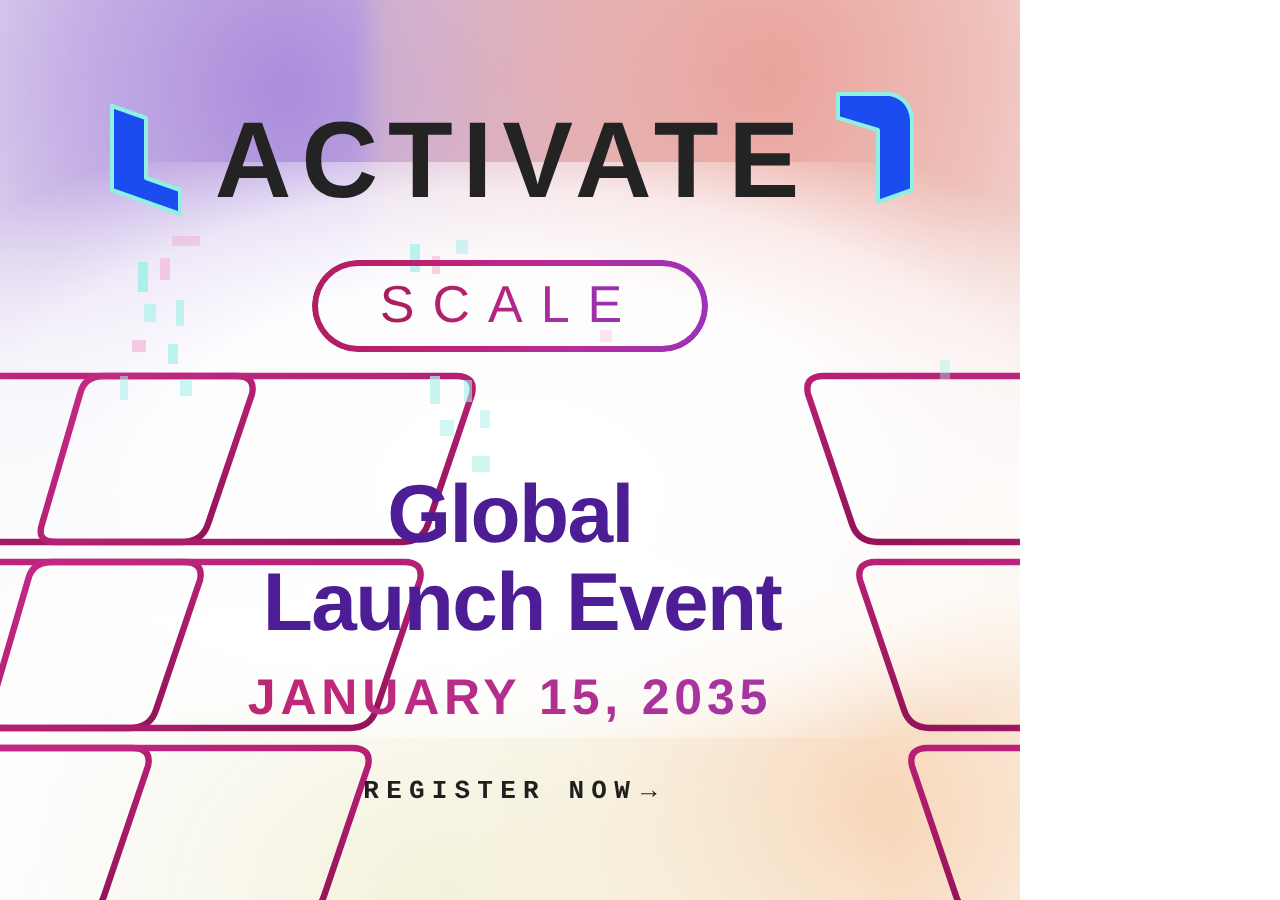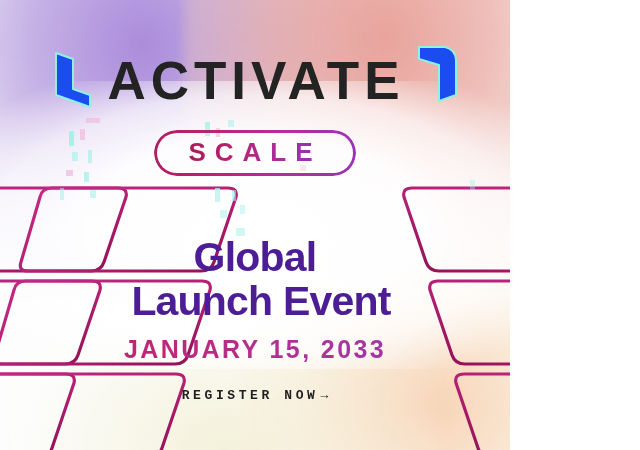--- a/index.html
+++ b/index.html
@@ -164,21 +164,21 @@
     padding: 3px;
     background: linear-gradient(90deg, #b01e62 0%, #bd2273 30%, #b52e9c 66%, #9c31b8 100%);
     -webkit-mask: linear-gradient(#000 0 0) content-box, linear-gradient(#000 0 0);
     -webkit-mask-composite: xor;
     mask: linear-gradient(#000 0 0) content-box, linear-gradient(#000 0 0);
     mask-composite: exclude;
   }
   .pill-text {
     position: relative;
     font-family: "Liberation Sans", sans-serif;
-    font-weight: 700;
+    font-weight: 400;
     font-size: 26px;
     letter-spacing: 9px;
     text-indent: 9px;
     line-height: 1.05;
     background: linear-gradient(90deg, #a81d58 0%, #b62270 34%, #a82f9f 70%, #8f33b6 100%);
     -webkit-background-clip: text;
     background-clip: text;
     color: transparent;
     white-space: nowrap;
   }
@@ -331,20 +331,20 @@
         <span class="pill-border"></span>
         <span class="pill-text">SCALE</span>
       </div>
     </div>
 
     <div class="headline">
       <span class="l1">Global</span>
       <span class="l2">Launch Event</span>
     </div>
 
-    <div class="date">JANUARY 15, 2033</div>
+    <div class="date">JANUARY 15, 2035</div>
 
     <div class="cta">
       <span>REGISTER NOW</span><span class="arrow">→</span>
     </div>
 
   </div>
 </div>
 
 </body></html>

